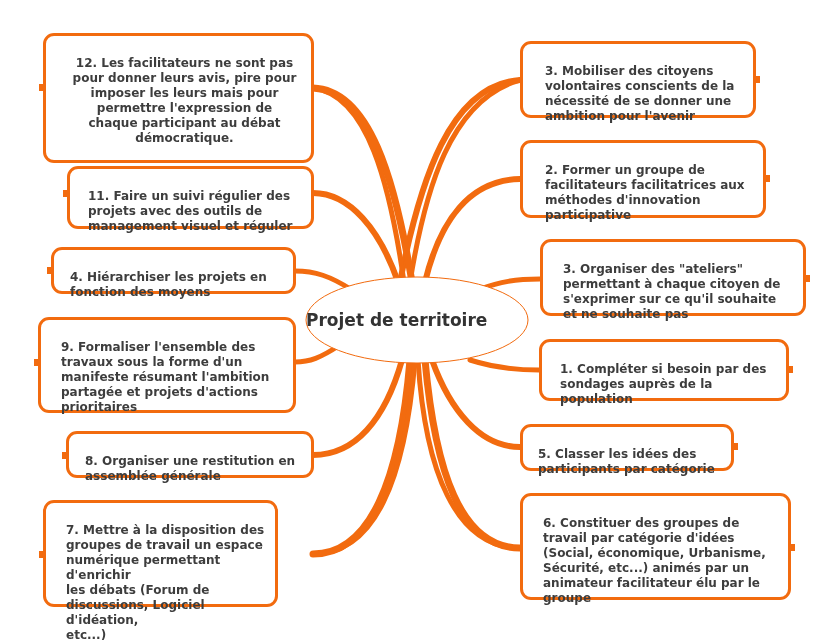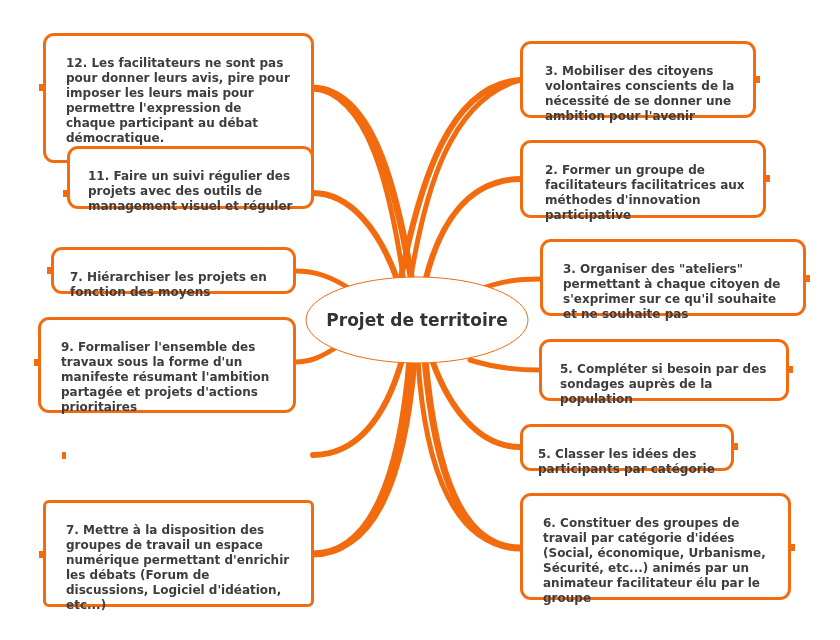--- a/index.html
+++ b/index.html
@@ -10,21 +10,21 @@
   .node {
     position: absolute; box-sizing: border-box;
     border: 3px solid #f26b0f; border-radius: 11px; background: #ffffff;
     color: #3d3d3d; font-weight: bold; font-size: 12px; line-height: 15px;
     padding: 5px 8px 6px 20px;
     white-space: pre-line;
   }
   .stub { position: absolute; width: 4px; height: 7px; background: #f26b0f; }
   .center {
     position: absolute; left: 306px; top: 277px; width: 222px; height: 86px;
-    display: flex; align-items: center; justify-content: center;
+    display: flex; align-items: center; 
     font-weight: bold; font-size: 17px; color: #333333;
   }
 </style>
 </head>
 <body>
 
 <div id="canvas">
 
   <svg class="links" width="840" height="640">
     <g fill="none" stroke="#f26b0f" stroke-linecap="round">
@@ -72,21 +72,21 @@
 
   <div class="node" style="left:540px; top:239px; width:266px; height:77px; padding-left:20px;">
     <span>3. Organiser des "ateliers"
 permettant à chaque citoyen de
 s'exprimer sur ce qu'il souhaite
 et ne souhaite pas</span>
   </div>
   <div class="stub" style="left:806px; top:275px;"></div>
 
   <div class="node" style="left:539px; top:339px; width:250px; height:62px; padding-left:18px;">
-    <span>5. Compléter si besoin par des
+    <span>1. Compléter si besoin par des
 sondages auprès de la
 population</span>
   </div>
   <div class="stub" style="left:789px; top:366px;"></div>
 
   <div class="node" style="left:520px; top:424px; width:214px; height:47px; padding-left:15px;">
     <span>5. Classer les idées des
 participants  par catégorie</span>
   </div>
   <div class="stub" style="left:734px; top:443px;"></div>
@@ -94,55 +94,59 @@
   <div class="node" style="left:520px; top:493px; width:271px; height:107px; ">
     <span>6. Constituer des groupes de
 travail par catégorie d'idées
 (Social, économique, Urbanisme,
 Sécurité, etc...) animés par un
 animateur facilitateur élu par le
 groupe</span>
   </div>
   <div class="stub" style="left:791px; top:544px;"></div>
 
-  <div class="node" style="left:43px; top:33px; width:271px; height:130px; padding-left:20px;">
+  <div class="node" style="left:43px; top:33px; width:271px; height:130px; padding-left:20px;text-align:center;">
     <span>12. Les facilitateurs ne sont pas
 pour donner leurs avis, pire pour
 imposer les leurs mais pour
 permettre l'expression de
 chaque participant au débat
 démocratique.</span>
   </div>
   <div class="stub" style="left:39px; top:84px;"></div>
 
-  <div class="node" style="left:67px; top:146px; width:247px; height:63px; padding-left:18px;">
+  <div class="node" style="left:67px; top:166px; width:247px; height:63px; padding-left:18px;">
     <span>11. Faire un suivi régulier des
 projets avec des outils de
 management visuel et réguler</span>
   </div>
   <div class="stub" style="left:63px; top:190px;"></div>
 
   <div class="node" style="left:51px; top:247px; width:245px; height:47px; padding-left:16px;">
-    <span>7. Hiérarchiser les projets en
+    <span>4. Hiérarchiser les projets en
 fonction des moyens</span>
   </div>
   <div class="stub" style="left:47px; top:267px;"></div>
 
   <div class="node" style="left:38px; top:317px; width:258px; height:96px; padding-left:20px;">
     <span>9. Formaliser l'ensemble des
 travaux sous la forme d'un
 manifeste résumant l'ambition
 partagée et projets d'actions
 prioritaires</span>
   </div>
   <div class="stub" style="left:34px; top:359px;"></div>
 
+  <div class="node" style="left:66px; top:431px; width:248px; height:47px; padding-left:16px;">
+    <span>8. Organiser une restitution en
+assemblée générale</span>
+  </div>
   <div class="stub" style="left:62px; top:452px;"></div>
 
-  <div class="node" style="left:43px; top:500px; width:271px; height:107px; padding-left:20px;border-radius:6px;">
+  <div class="node" style="left:43px; top:500px; width:235px; height:107px; padding-left:20px;">
     <span>7. Mettre à la disposition des
 groupes de travail  un espace
 numérique permettant d'enrichir
 les débats (Forum de
 discussions, Logiciel d'idéation,
 etc...)</span>
   </div>
   <div class="stub" style="left:39px; top:551px;"></div>
 
 </div>

